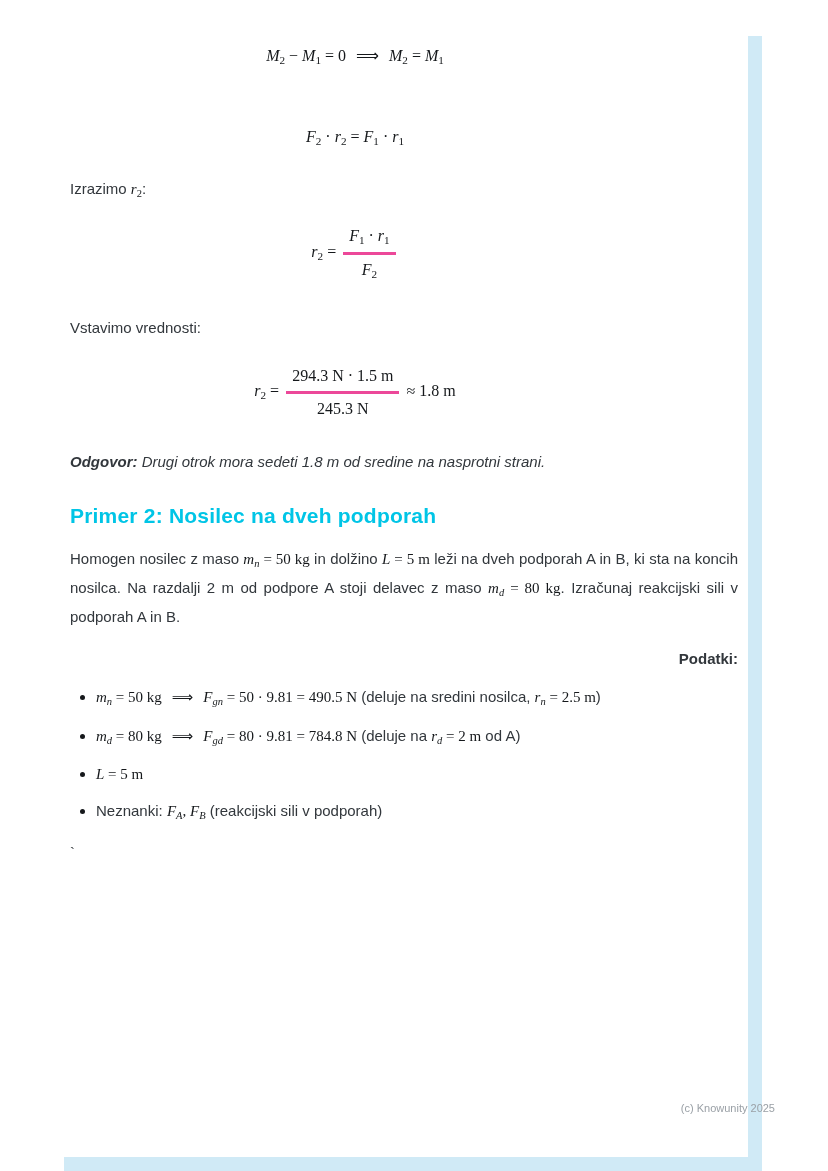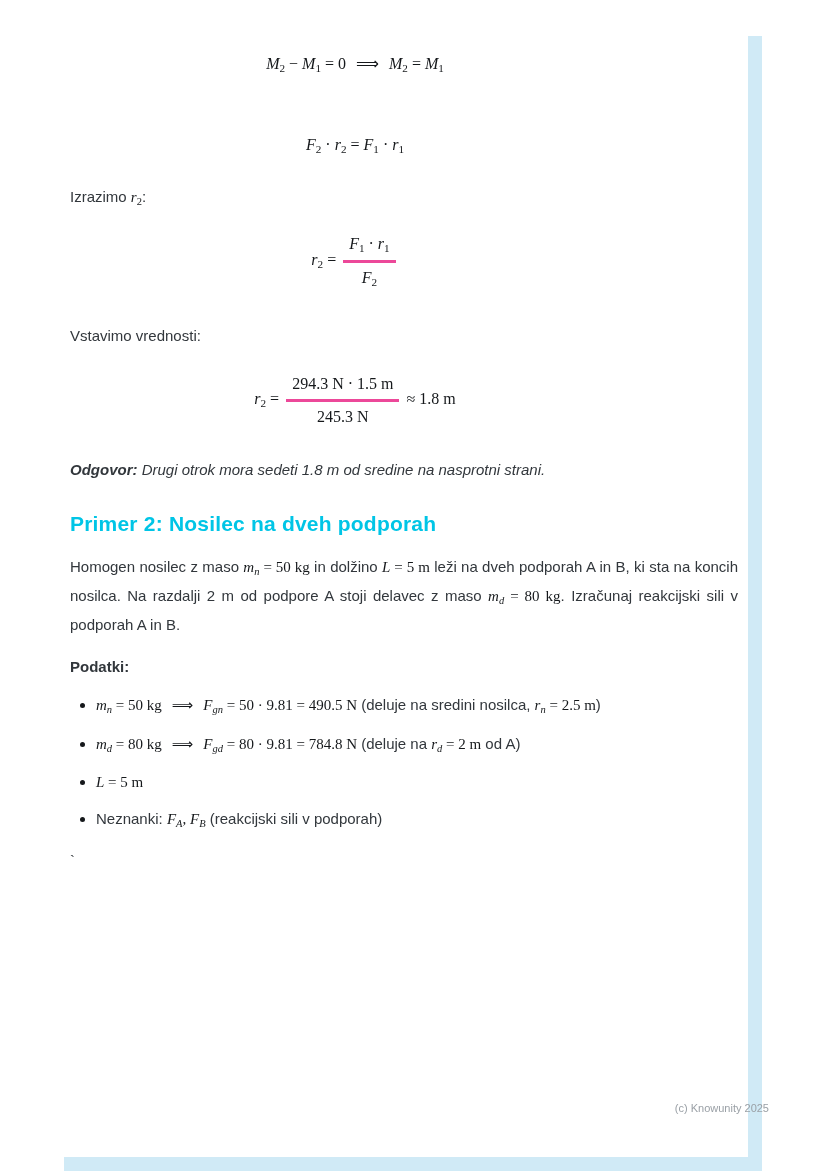--- a/index.html
+++ b/index.html
@@ -4,21 +4,21 @@
 <style>
   html, body { margin:0; padding:0; background:#ffffff; }
   body {
     width:828px; height:1171px; position:relative; overflow:hidden;
     font-family:"Liberation Sans","DejaVu Sans",sans-serif;
     color:#32373c;
   }
   .bar-right  { position:absolute; left:748px; top:36px;   width:14px;  height:1135px; background:#d0eaf6; }
   .bar-bottom { position:absolute; left:64px;  top:1157px; width:698px; height:14px;  background:#d0eaf6; }
 
-  .content { position:absolute; left:70px; top:40px; width:668px; font-size:15px; line-height:1.5; }
+  .content { position:absolute; left:70px; top:32px; width:668px; font-size:15px; line-height:1.5; }
 
   
   .tk-t   { font-family:"Liberation Sans","DejaVu Sans",sans-serif; }
   .tk-b   { font-family:"Liberation Sans","DejaVu Sans",sans-serif; font-weight:700; }
   .tk-n   { font-family:"Liberation Serif","DejaVu Serif",serif; color:#15181b; }
   .tk-i   { font-family:"Liberation Serif","DejaVu Serif",serif; font-style:italic; color:#15181b; }
   .tk-sub { font-family:"Liberation Serif","DejaVu Serif",serif; font-size:0.7em; vertical-align:-3px; color:#15181b; }
   .tk-subi{ font-family:"Liberation Serif","DejaVu Serif",serif; font-style:italic; font-size:0.7em; vertical-align:-3px; color:#15181b; }
   .tk-a   { font-family:"DejaVu Sans","Liberation Serif",serif; color:#15181b; margin:0 10px; }
 
@@ -31,29 +31,29 @@
   #eq-force-arm   { margin-top:56px; }
   .text-line      { margin:0; }
   #line-izrazimo  { margin-top:28px; }
   #eq-r2          { margin-top:22px; }
   #line-vstavimo  { margin-top:34px; }
   #eq-r2-values   { margin-top:24px; }
   #line-answer    { margin-top:30px;font-style:italic; }
 
   .heading { margin:26px 0 0 0; font-size:21px; font-weight:700; letter-spacing:0.2px; }
   .para    { margin:14px 0 0 0; text-align:justify; line-height:1.9; }
-  .bold-line { margin:16px 0 6px 0; font-weight:700; }
+  .bold-line { margin:16px 0 6px 0; font-weight:700;text-align:right; }
 
   .bullets { margin:14px 0 0 0; padding-left:26px; }
   .bullets li { line-height:1.75; margin-bottom:11px; }
   .bullets li::marker { color:#15181b; }
 
   .backtick { margin:16px 0 0 0; font-size:15px; }
 
-  .footer { position:absolute; top:1102px; right:59px; font-size:11px; color:#9aa0a6; }
+  .footer { position:absolute; top:1102px; right:53px; font-size:11px; color:#9aa0a6; }
 </style>
 </head>
 <body>
 
 <div class="bar-right" style="background: rgb(208, 234, 246);"></div>
 <div class="bar-bottom" style="background: rgb(208, 234, 246);"></div>
 
 <div class="content">
 
   <div class="math-block" id="eq-moment"><span class="tk-i">M</span><span class="tk-sub">2</span><span class="tk-n"> − </span><span class="tk-i">M</span><span class="tk-sub">1</span><span class="tk-n"> = 0</span><span class="tk-a">⟹</span><span class="tk-i">M</span><span class="tk-sub">2</span><span class="tk-n"> = </span><span class="tk-i">M</span><span class="tk-sub">1</span></div>

